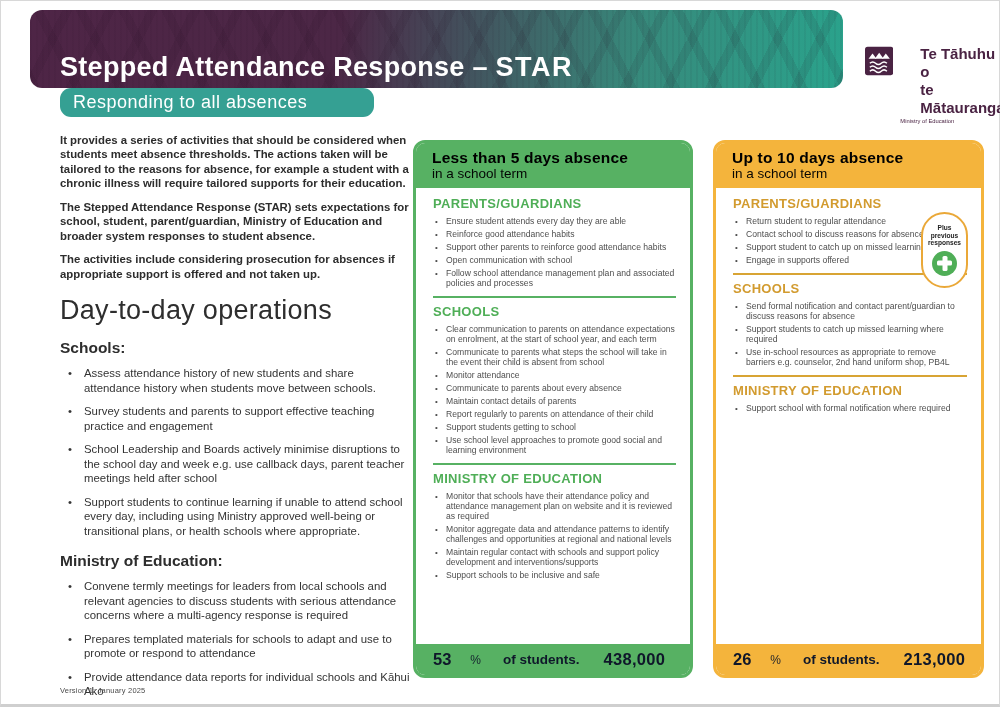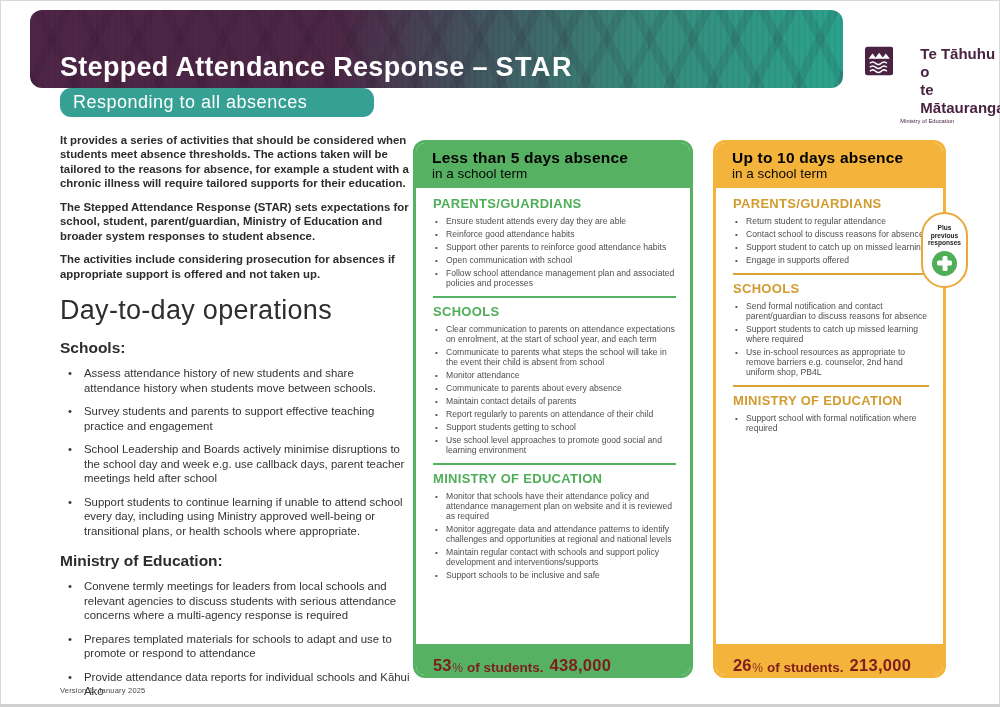--- a/index.html
+++ b/index.html
@@ -39,37 +39,37 @@
   .day-title{font-size:27px;font-weight:300;letter-spacing:.3px;color:#2e2e2e;margin:14px 0 13px;}
   .subhead{font-size:15.5px;font-weight:800;margin:0 0 9px;}
   ul.dotlist{list-style:none;margin:0 0 14px;padding:0;}
   ul.dotlist li{position:relative;padding-left:24px;font-size:11.4px;line-height:1.27;margin-bottom:9px;color:#333;}
   ul.dotlist li::before{content:"\2022";position:absolute;left:8px;color:#333;}
   .version{position:absolute;left:60px;top:686px;font-size:7.5px;color:#4a4a4a;letter-spacing:.2px;}
 
   
   .card{position:absolute;top:140px;height:538px;border-radius:12px;display:flex;flex-direction:column;box-sizing:border-box;overflow:hidden;background:#fff;}
   .card.green{left:413px;width:280px;border:3px solid #57b163;}
-  .card.yellow{left:713px;width:233px;border:3px solid #f4b43c;}
+  .card.yellow{left:713px;width:271px;border:3px solid #f4b43c;}
   .card-header{padding:6px 14px 7px 16px;color:#000000;}
   .green .card-header{background:#57b163;}
   .yellow .card-header{background:#f4b43c;}
   .card-header .t1{font-size:15.5px;font-weight:800;line-height:1.18;letter-spacing:.2px;}
   .card-header .t2{font-size:13.5px;font-weight:400;line-height:1.05;opacity:.96;}
   .card-body{flex:1;background:#fff;padding:9px 14px 0 17px;overflow:hidden;}
   .sec-head{font-size:13px;font-weight:800;letter-spacing:.3px;margin:0 0 5px;line-height:1.15;}
   .green .sec-head{color:#4fae57;}
   .yellow .sec-head{color:#d29b2f;}
   ul.cardlist{list-style:none;margin:0;padding:0;}
   ul.cardlist li{position:relative;padding-left:13px;font-size:8.6px;line-height:1.16;margin-bottom:3px;color:#4e4e4e;}
   ul.cardlist li::before{content:"\2022";position:absolute;left:2px;top:0;font-size:8px;color:#4e4e4e;}
   .divider{border:none;border-top:2px solid;margin:7px 0;}
   .green .divider{border-color:#57b163;}
   .yellow .divider{border-color:#d8a434;}
-  .card-footer{height:31px;min-height:31px;display:flex;align-items:flex-end;padding-left:17px;color:#7f1d1d;}
+  .card-footer{height:31px;min-height:31px;display:flex;align-items:center;padding-left:17px;color:#0f172a;gap:18px;}
   .green .card-footer{background:#57b163;}
   .yellow .card-footer{background:#f4b43c;}
   .pct-num{font-size:16.5px;font-weight:800;}
   .pct-sign{font-size:12px;font-weight:400;margin:0 4px 0 1px;opacity:.92;}
   .foot-label{font-size:13.5px;font-weight:700;margin-right:6px;}
   .foot-value{font-size:16.5px;font-weight:800;letter-spacing:.3px;}
 
   
   .badge{
     position:absolute;left:921px;top:212px;width:47px;height:76px;background:#fff;

